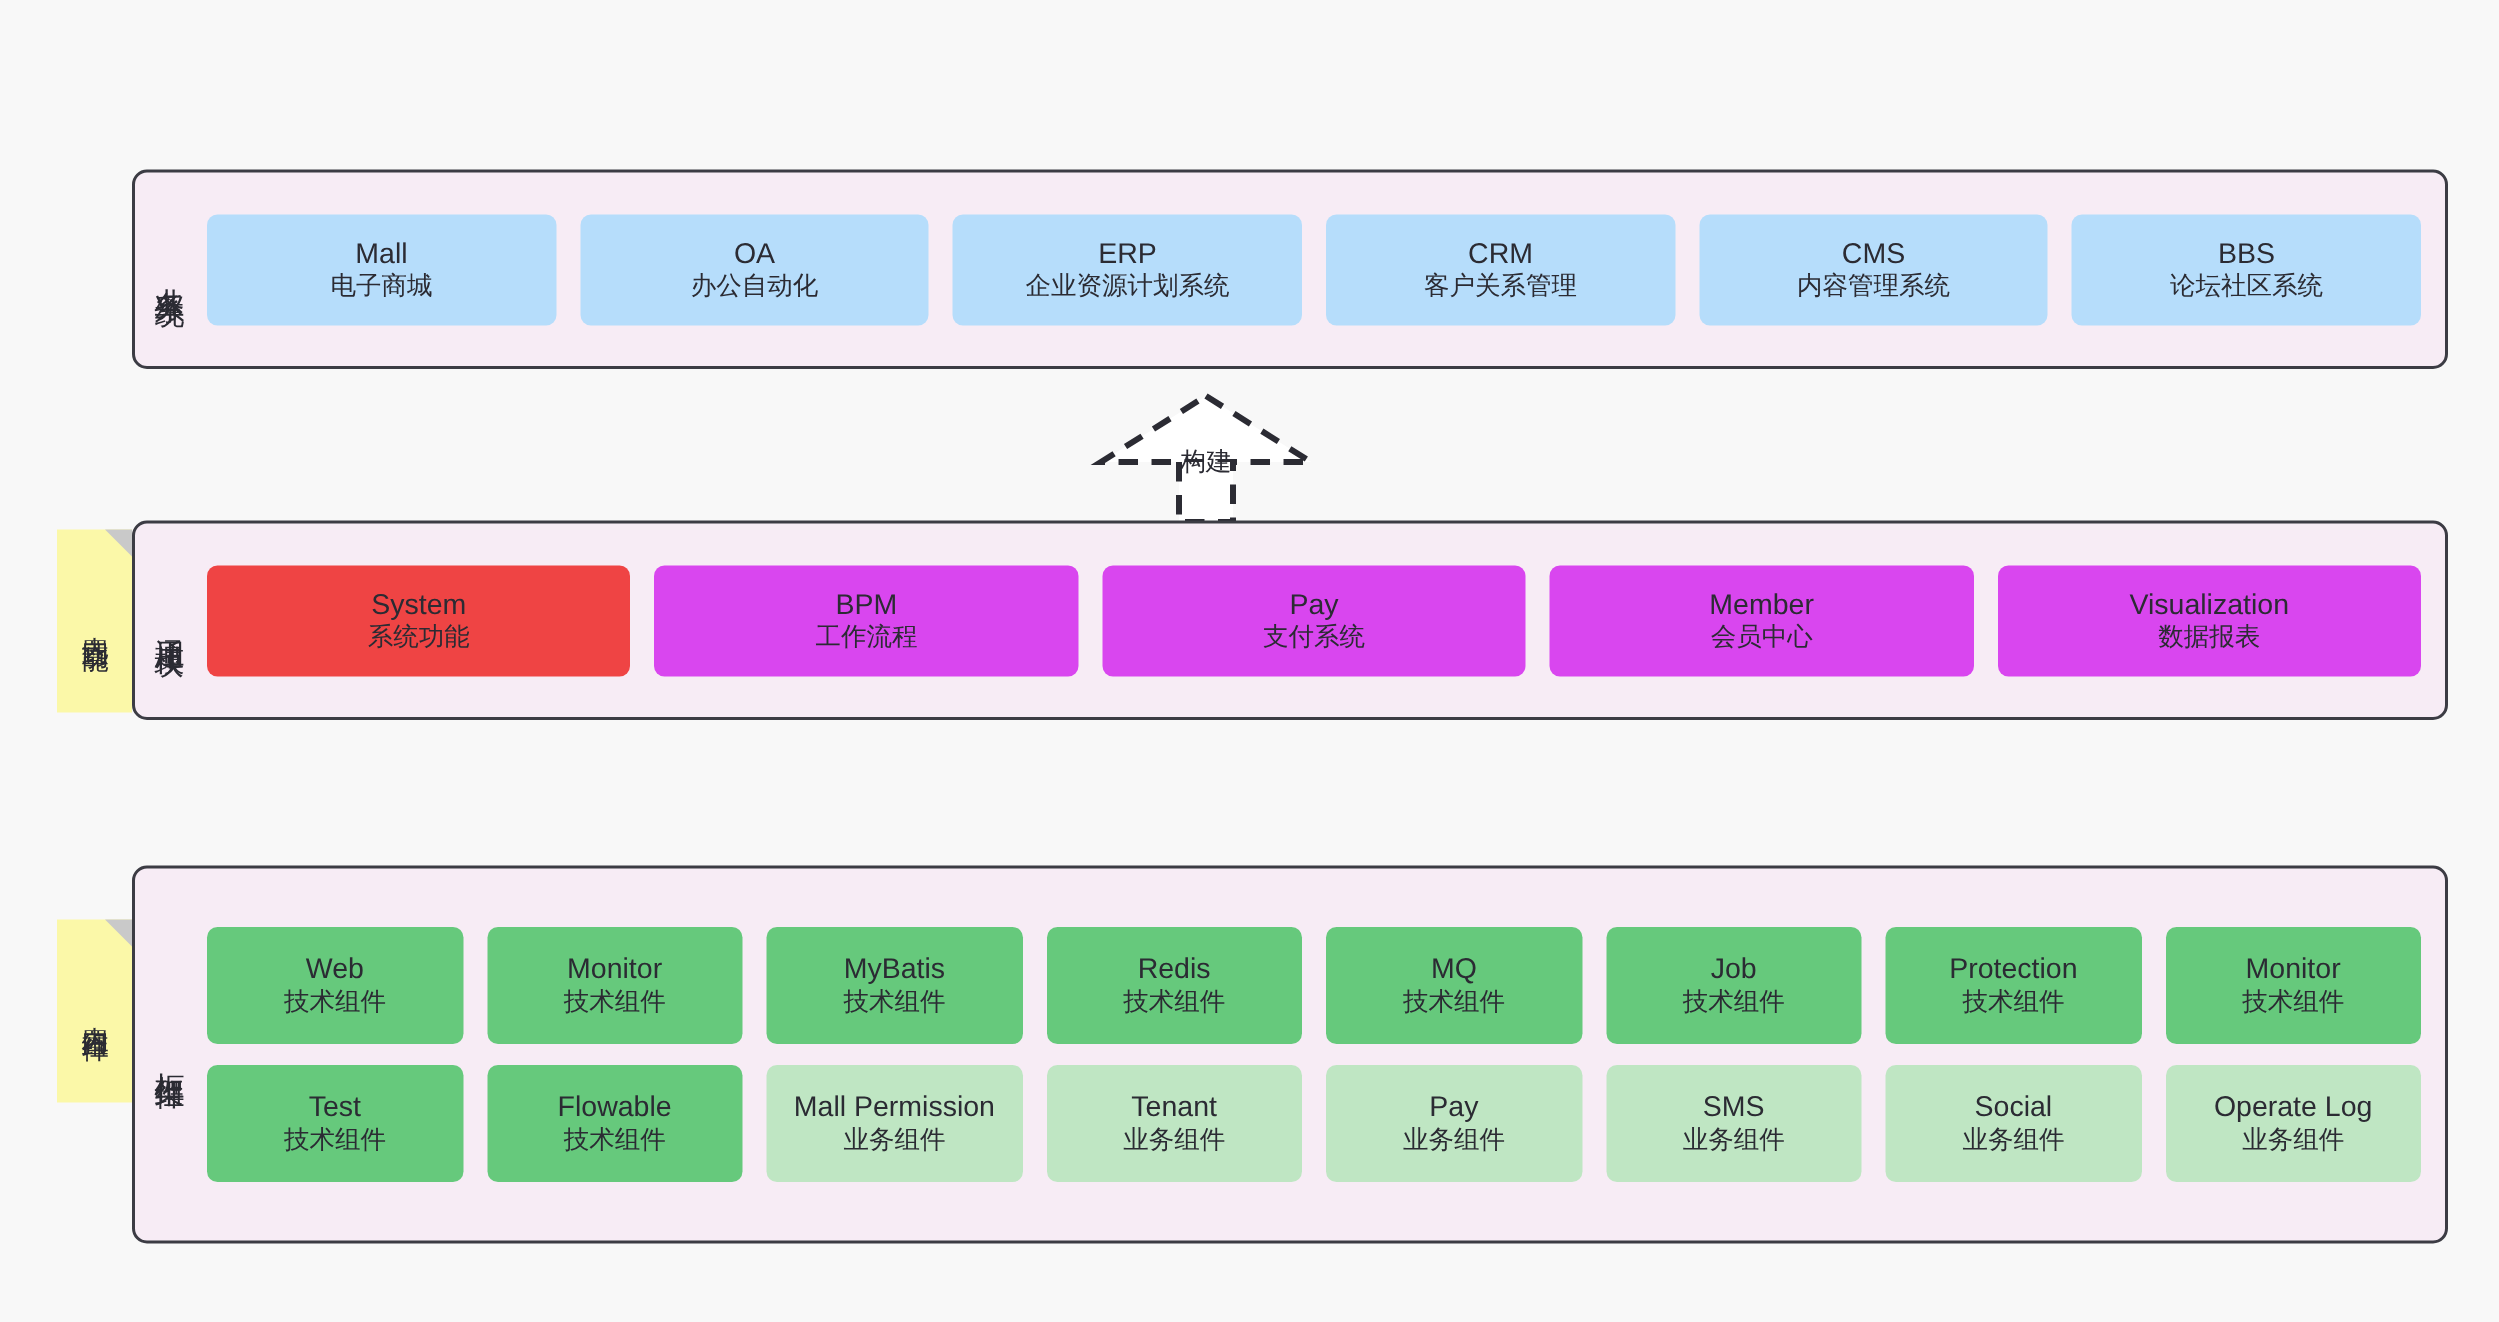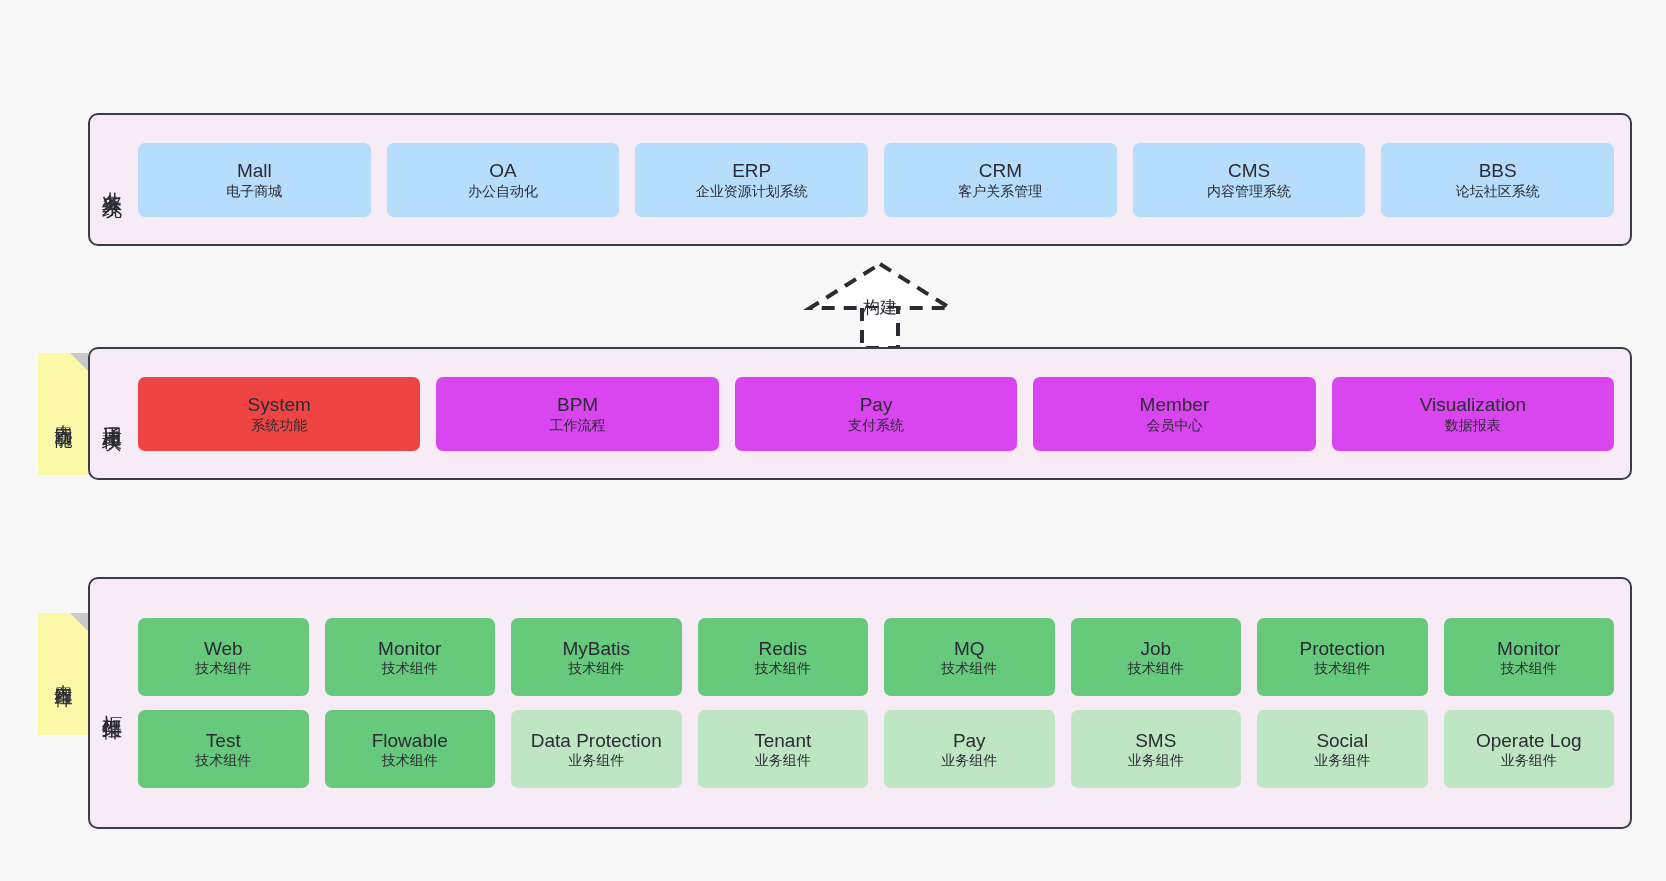--- a/index.html
+++ b/index.html
@@ -69,21 +69,21 @@
     display: flex;
     flex-direction: column;
     align-items: center;
     justify-content: center;
     text-align: center;
     line-height: 1.22;
     padding: 6px 4px;
     color: #2b2b33;
   }
   .card .en { font-size: 19px; }
-  .card .cn { font-size: 14px; }
+  .card .cn { font-size: 17px; }
 
   .c-blue        { background: #b6ddfb; }
   .c-red         { background: #ef4444; }
   .c-pink        { background: #d946ef; }
   .c-green       { background: #66c97c; }
   .c-lightgreen  { background: #bfe6c3; }
 
   
   #layer-business  { left: 88px;  top: 113px; width: 1544px; height: 133px; }
   #layer-common    { left: 88px;  top: 347px; width: 1544px; height: 133px; }
@@ -129,21 +129,21 @@
   .arrow svg { display: block; width: 160px; height: 92px; overflow: visible; }
   .arrow .arrow-label {
     position: absolute;
     left: 0; right: 0;
     top: 38px;
     text-align: center;
     font-size: 17px;
     color: #2b2b33;
     pointer-events: none;
   }
-  #arrow-build     { left: 800px; top: 258px; }
+  #arrow-build     { left: 724px; top: 258px; }
   #arrow-implement { left: 772px; top: 489px; }
 </style>
 </head>
 <body>
 
 <div id="canvas">
 
   <div class="layer" id="layer-business">
     <div class="layer-title">业务系统</div>
     <div class="layer-body">
@@ -271,21 +271,21 @@
       <div class="row">
         <div class="card c-green">
           <span class="en">Test</span>
           <span class="cn">技术组件</span>
         </div>
         <div class="card c-green">
           <span class="en">Flowable</span>
           <span class="cn">技术组件</span>
         </div>
         <div class="card c-lightgreen">
-          <span class="en">Data Protection</span>
+          <span class="en">Mall Permission</span>
           <span class="cn">业务组件</span>
         </div>
         <div class="card c-lightgreen">
           <span class="en">Tenant</span>
           <span class="cn">业务组件</span>
         </div>
         <div class="card c-lightgreen">
           <span class="en">Pay</span>
           <span class="cn">业务组件</span>
         </div>

